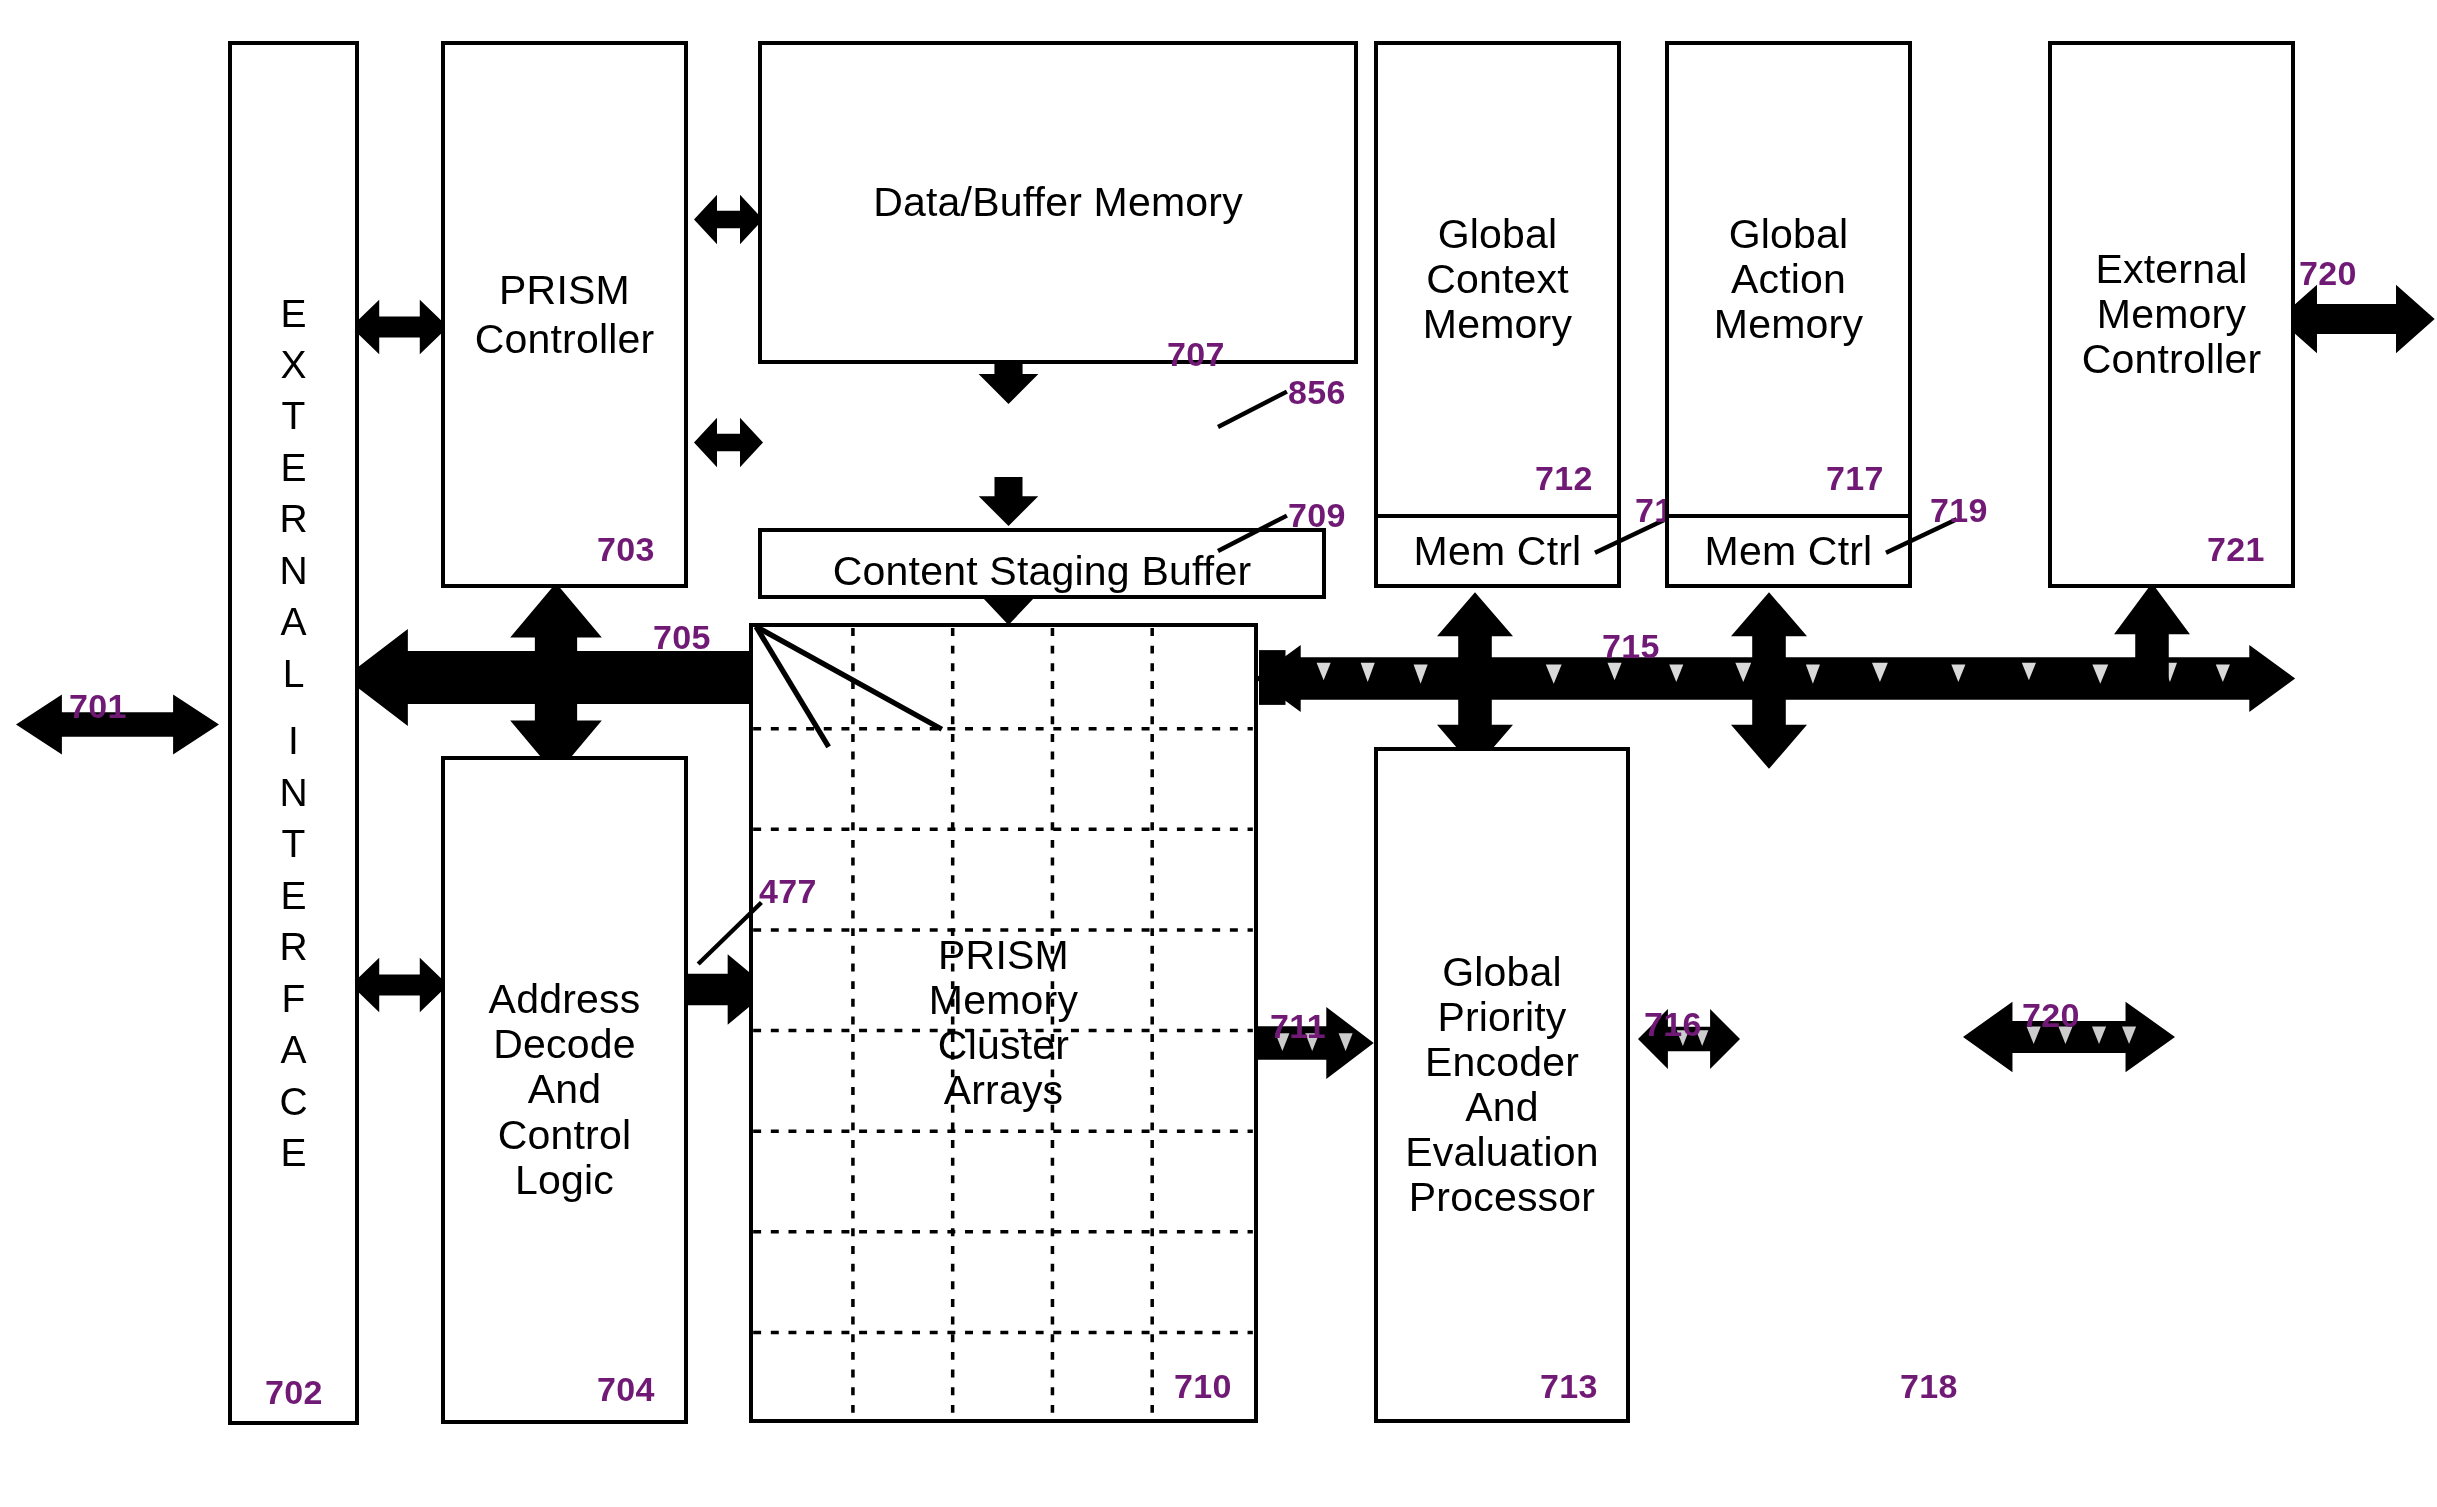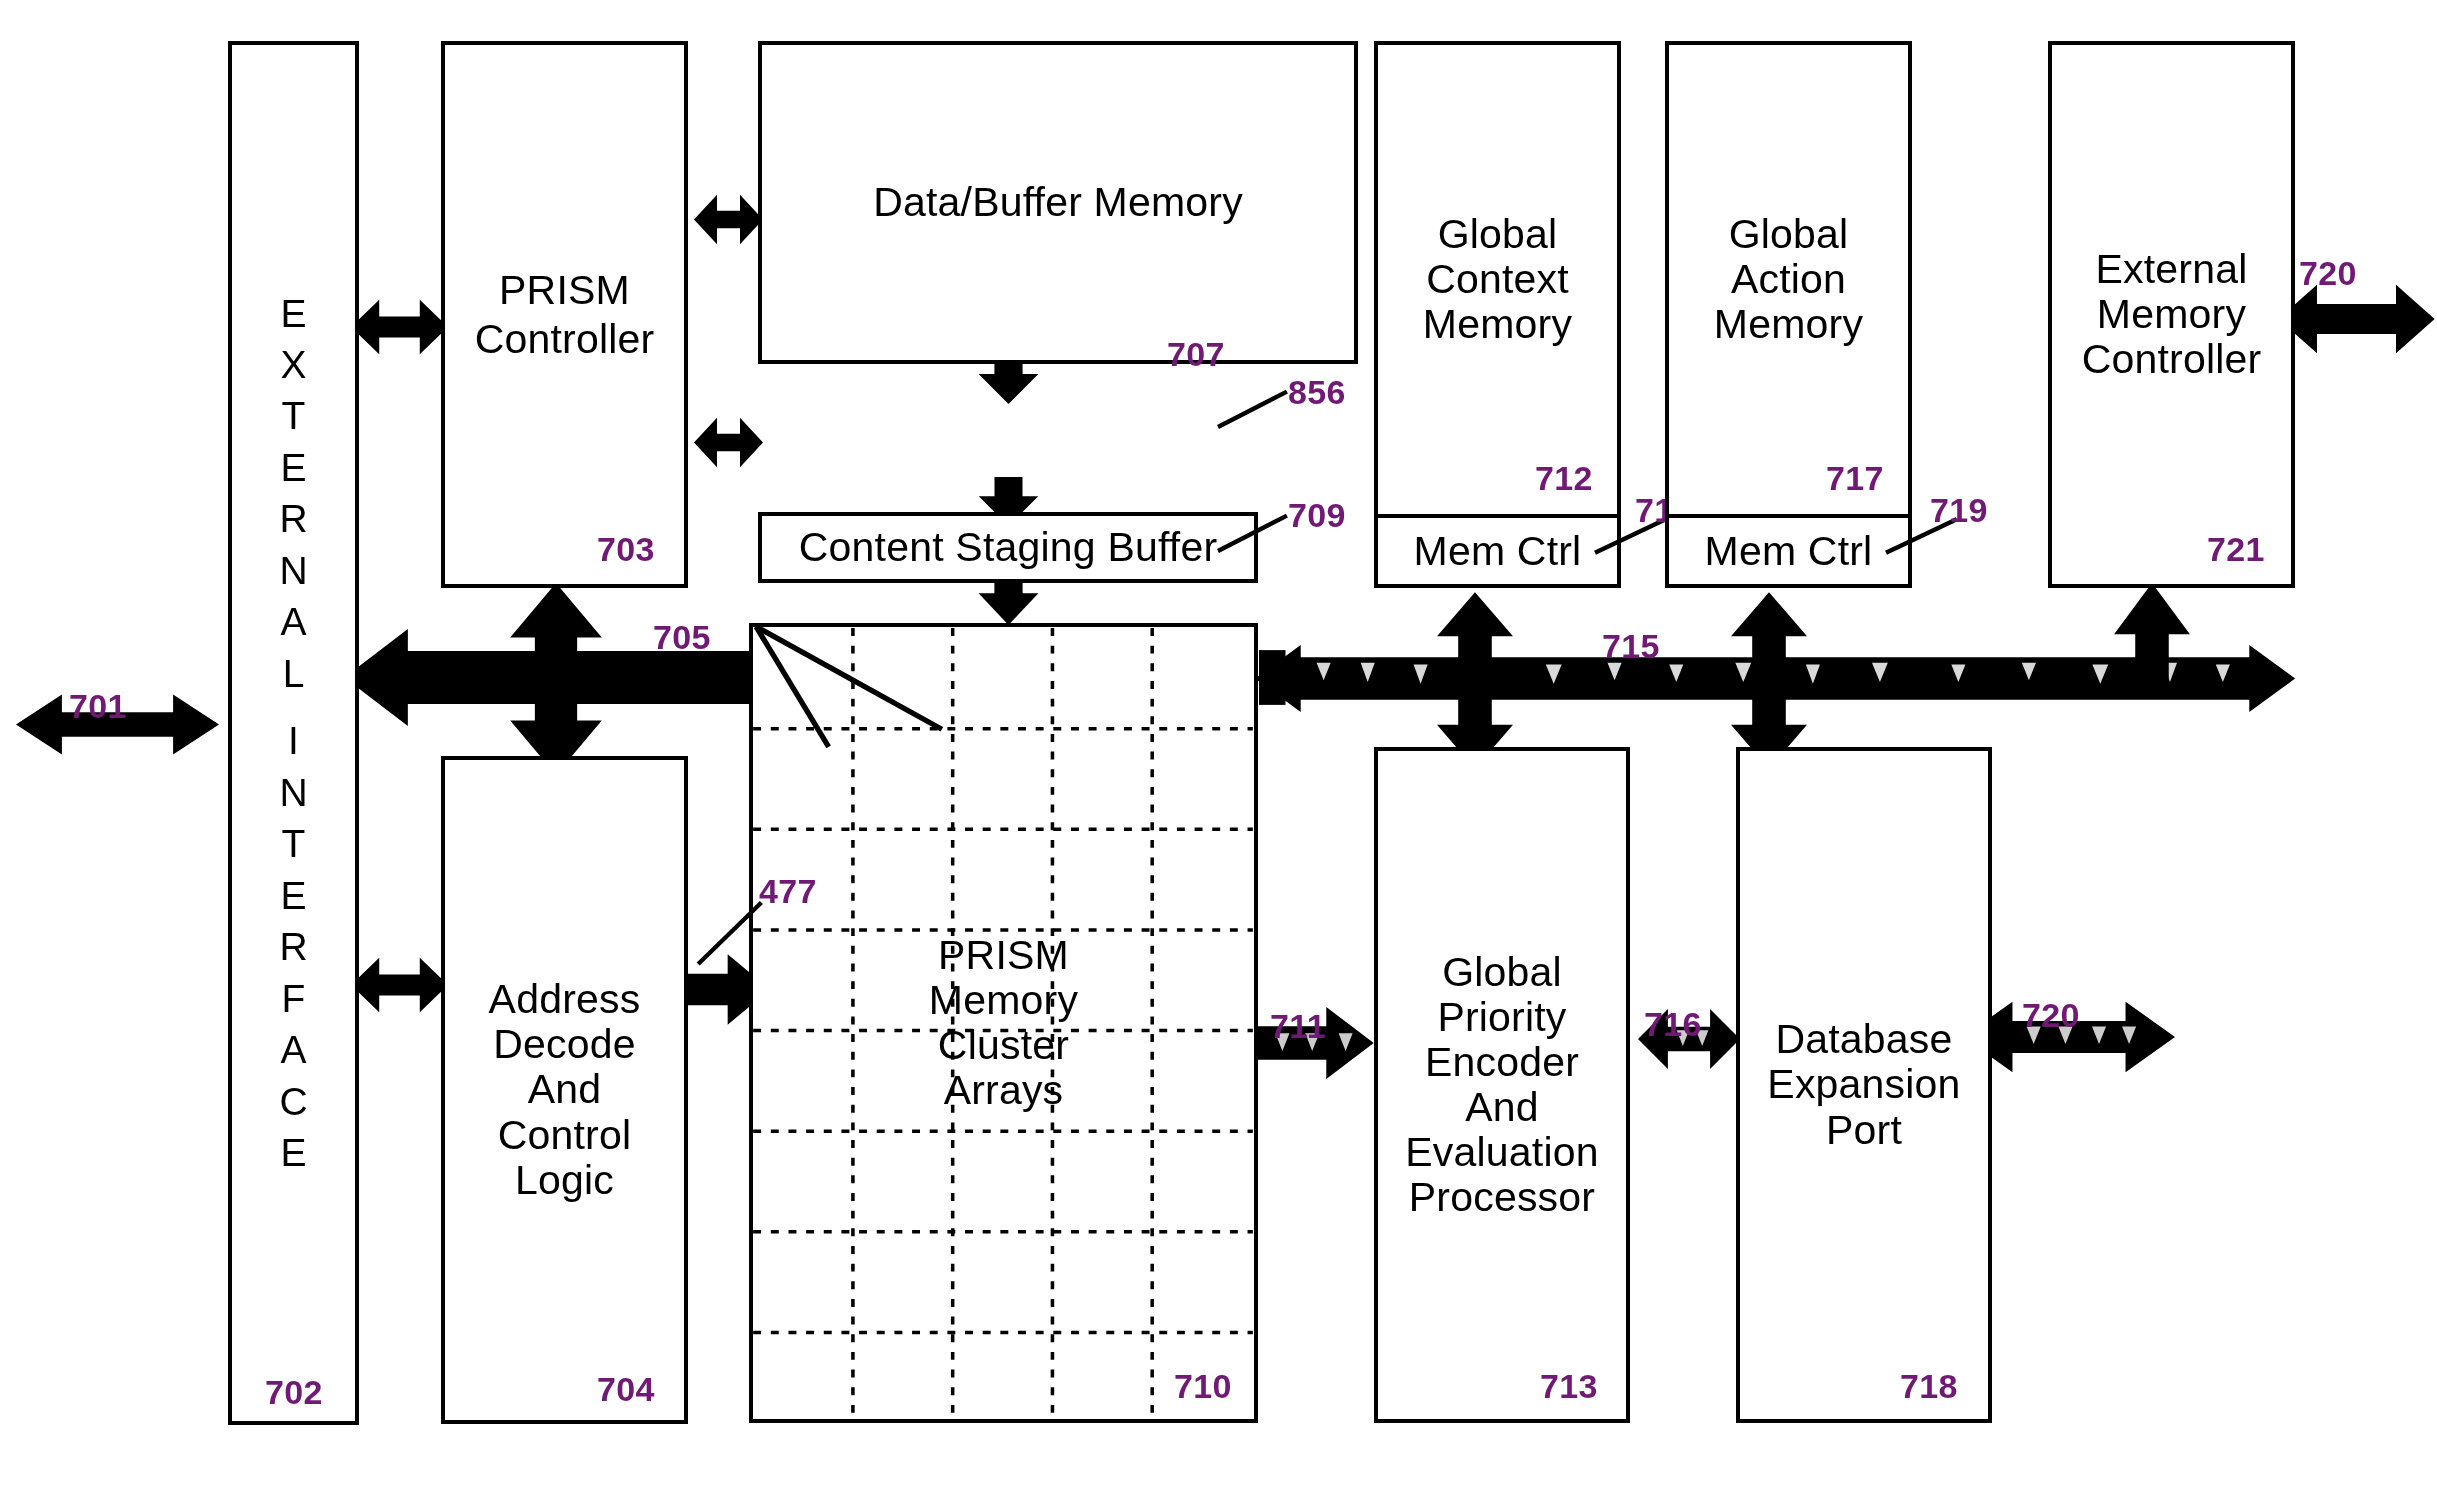--- a/index.html
+++ b/index.html
@@ -263,21 +263,21 @@
   </div>
   <div class="refnum inblk" style="left:1167px; top:307px;margin-top:28px;">707</div>
 
   <div class="leader" style="left:1218px; top:381px;">
     <svg width="106" height="53" viewBox="0 0 120 60">
       <line x1="0" y1="52" x2="78" y2="12" stroke="#000" stroke-width="5"></line>
     </svg>
   </div>
   <div class="refnum" style="left:1288px; top:373px;">856</div>
 
-  <div class="blk" style="left:758px; top:512px; width:500px; height:71px;">
+  <div class="blk" style="left:758px; top:528px; width:568px; height:71px;align-items:flex-end;">
     <div class="blk-label">Content Staging Buffer</div>
   </div>
   <div class="leader" style="left:1218px; top:505px;">
     <svg width="106" height="53" viewBox="0 0 120 60">
       <line x1="0" y1="52" x2="78" y2="12" stroke="#000" stroke-width="5"></line>
     </svg>
   </div>
   <div class="refnum" style="left:1288px; top:496px;">709</div>
 
   <div class="blk" style="left:1374px; top:41px; width:247px; height:477px;">
@@ -374,25 +374,20 @@
   <div class="blk" style="left:1374px; top:747px; width:256px; height:676px;">
     <div class="blk-label tight">Global
 Priority
 Encoder
 And
 Evaluation
 Processor</div>
   </div>
   <div class="refnum inblk" style="left:1540px; top:1367px;">713</div>
 
-  <div class="blk" style="left:1736px; top:747px; width:256px; height:676px;">
-    <div class="blk-label tight">Database
-Expansion
-Port</div>
-  </div>
   <div class="refnum inblk" style="left:1900px; top:1367px;">718</div>
 
   <div class="refnum" style="left:69px; top:687px;">701</div>
   <div class="refnum" style="left:1602px; top:627px;">715</div>
   <div class="refnum" style="left:1270px; top:1007px;">711</div>
   <div class="refnum" style="left:1644px; top:1005px;">716</div>
   <div class="refnum" style="left:2022px; top:996px;">720</div>
 
 </div>
 

